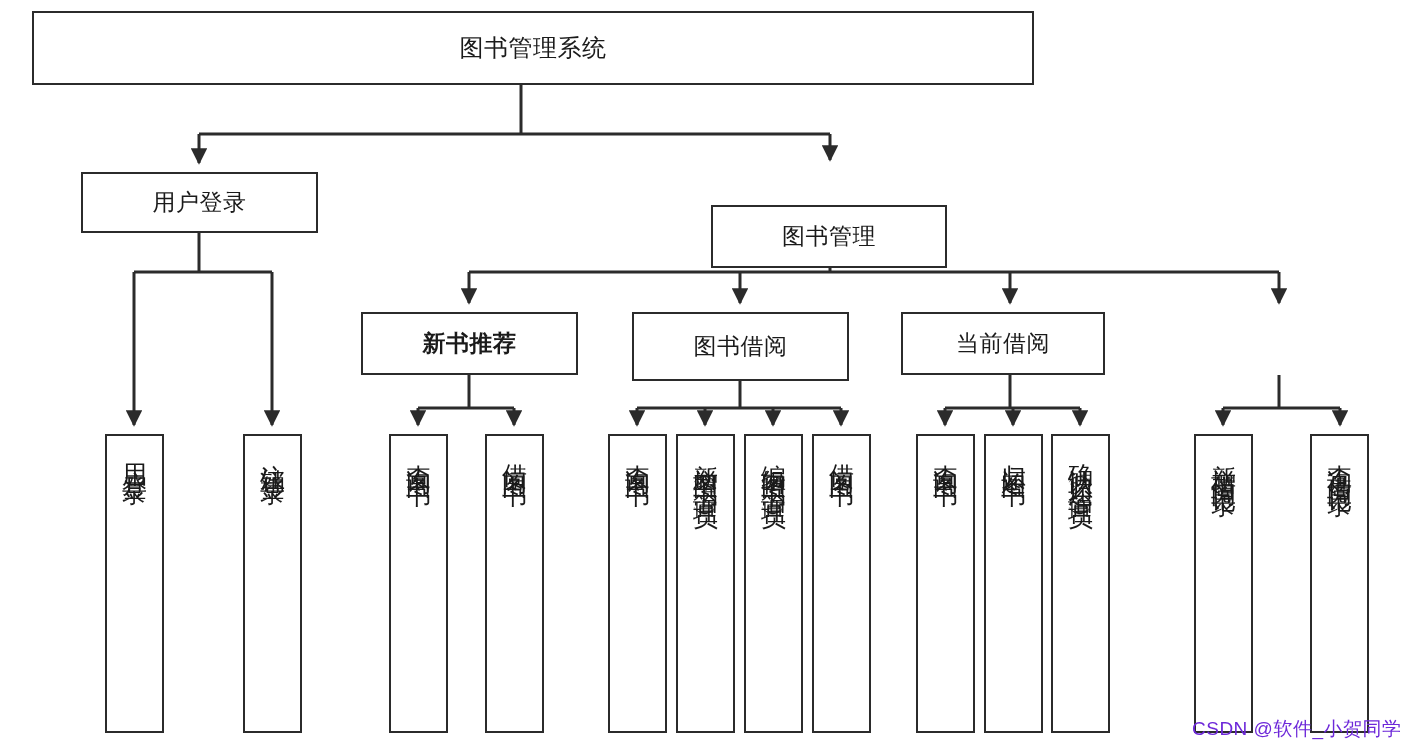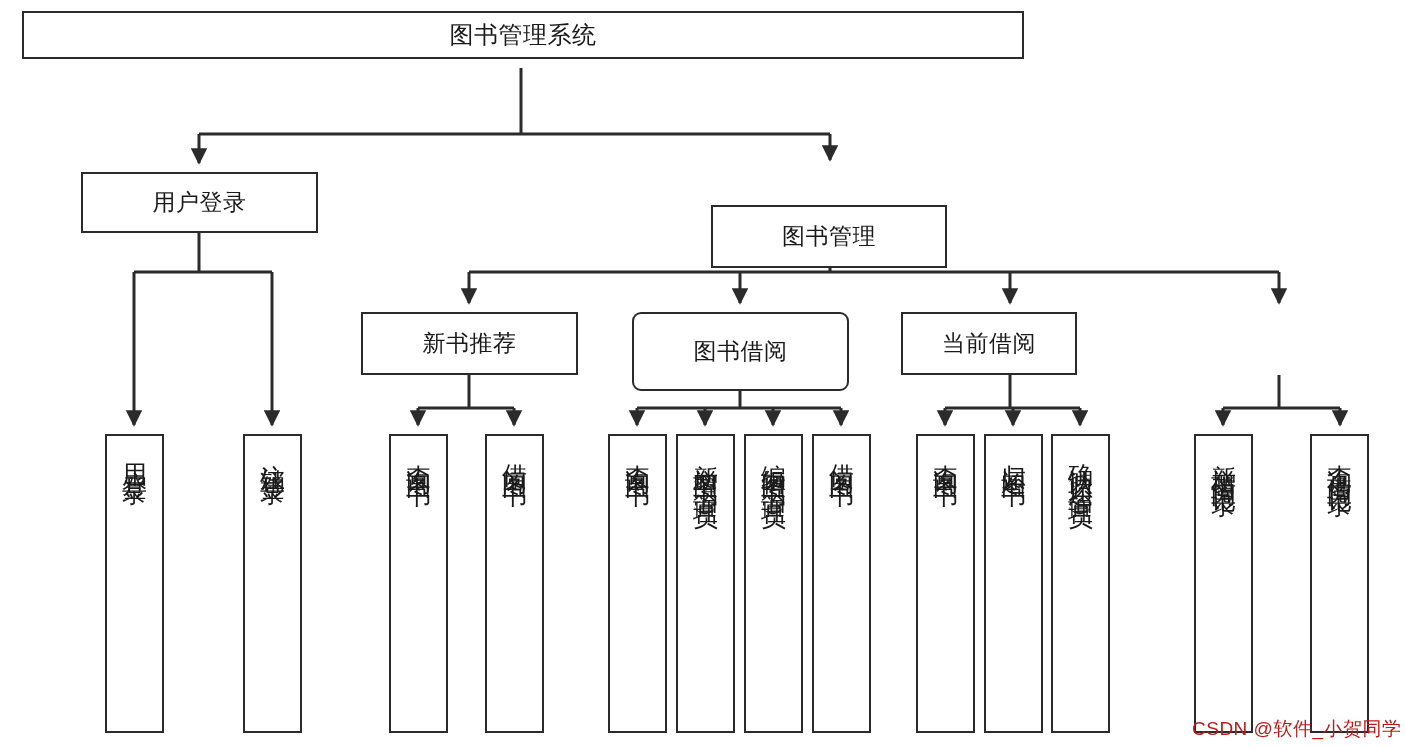--- a/index.html
+++ b/index.html
@@ -61,21 +61,21 @@
     writing-mode: vertical-rl;
     text-orientation: upright;
     font-size: 25px;
     line-height: 1;
     letter-spacing: 6px;
     white-space: nowrap;
   }
   .watermark {
     position: absolute;
     font-size: 19px;
-    color: #b91c1c;
+    color: #6d28d9;
     white-space: nowrap;
     z-index: 3;
     letter-spacing: 0.5px;
   }
 </style>
 </head>
 <body>
 
 <div id="diagram-root">
 
@@ -122,38 +122,38 @@
       <path d="M 1013 408 L 1013 425" marker-end="url(#arrow)"></path>
       <path d="M 1080 408 L 1080 425" marker-end="url(#arrow)"></path>
 
       <path d="M 1279 375 L 1279 408"></path>
       <path d="M 1223 408 L 1340 408"></path>
       <path d="M 1223 408 L 1223 425" marker-end="url(#arrow)"></path>
       <path d="M 1340 408 L 1340 425" marker-end="url(#arrow)"></path>
     </g>
   </svg>
 
-  <div class="node horiz root" style="left:22px; top:11px; width:1002px; height:48px;">
+  <div class="node horiz root" style="left:32px; top:11px; width:1002px; height:74px;">
     <span class="node-label">图书管理系统</span>
   </div>
 
   <div class="node horiz" style="left:81px; top:172px; width:237px; height:61px;">
     <span class="node-label">用户登录</span>
   </div>
   <div class="node horiz" style="left:711px; top:169px; width:236px; height:63px;margin-top:36px;">
     <span class="node-label">图书管理</span>
   </div>
 
-  <div class="node horiz" style="left:361px; top:312px; width:217px; height:63px;">
+  <div class="node horiz" style="left:361px; top:312px; width:217px; height:63px;font-weight:bold;">
     <span class="node-label">新书推荐</span>
   </div>
-  <div class="node horiz" style="left:632px; top:312px; width:217px; height:79px;border-radius:9px;">
+  <div class="node horiz" style="left:632px; top:312px; width:217px; height:69px;">
     <span class="node-label">图书借阅</span>
   </div>
-  <div class="node horiz" style="left:901px; top:312px; width:176px; height:63px;">
+  <div class="node horiz" style="left:901px; top:312px; width:204px; height:63px;">
     <span class="node-label">当前借阅</span>
   </div>
 
   <div class="node vert" style="left:105px; top:434px; width:59px; height:299px;">
     <span class="node-label">用户登录</span>
   </div>
   <div class="node vert" style="left:243px; top:434px; width:59px; height:299px;">
     <span class="node-label">注销登录</span>
   </div>
 

